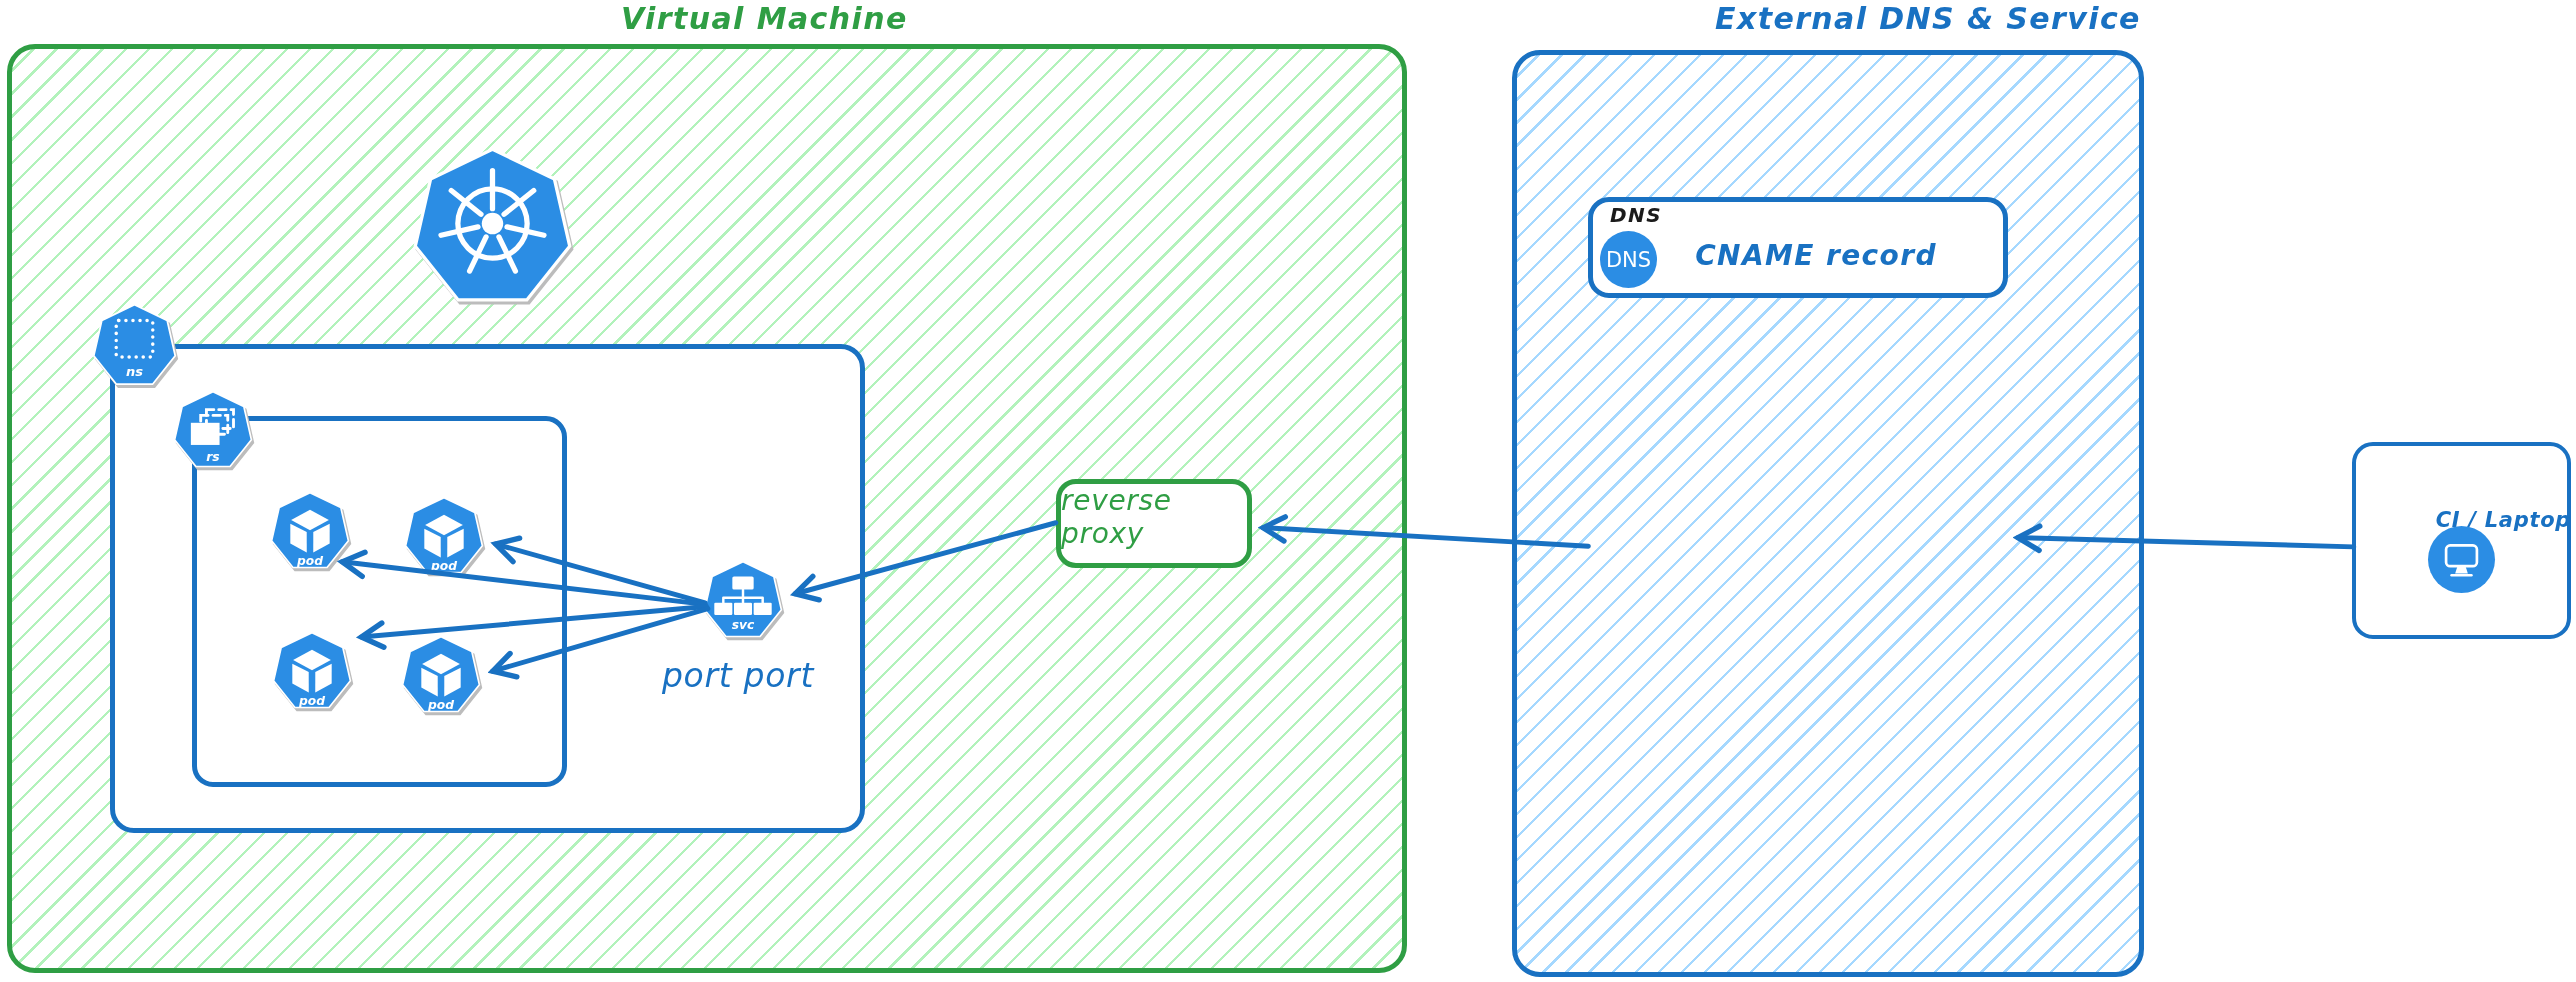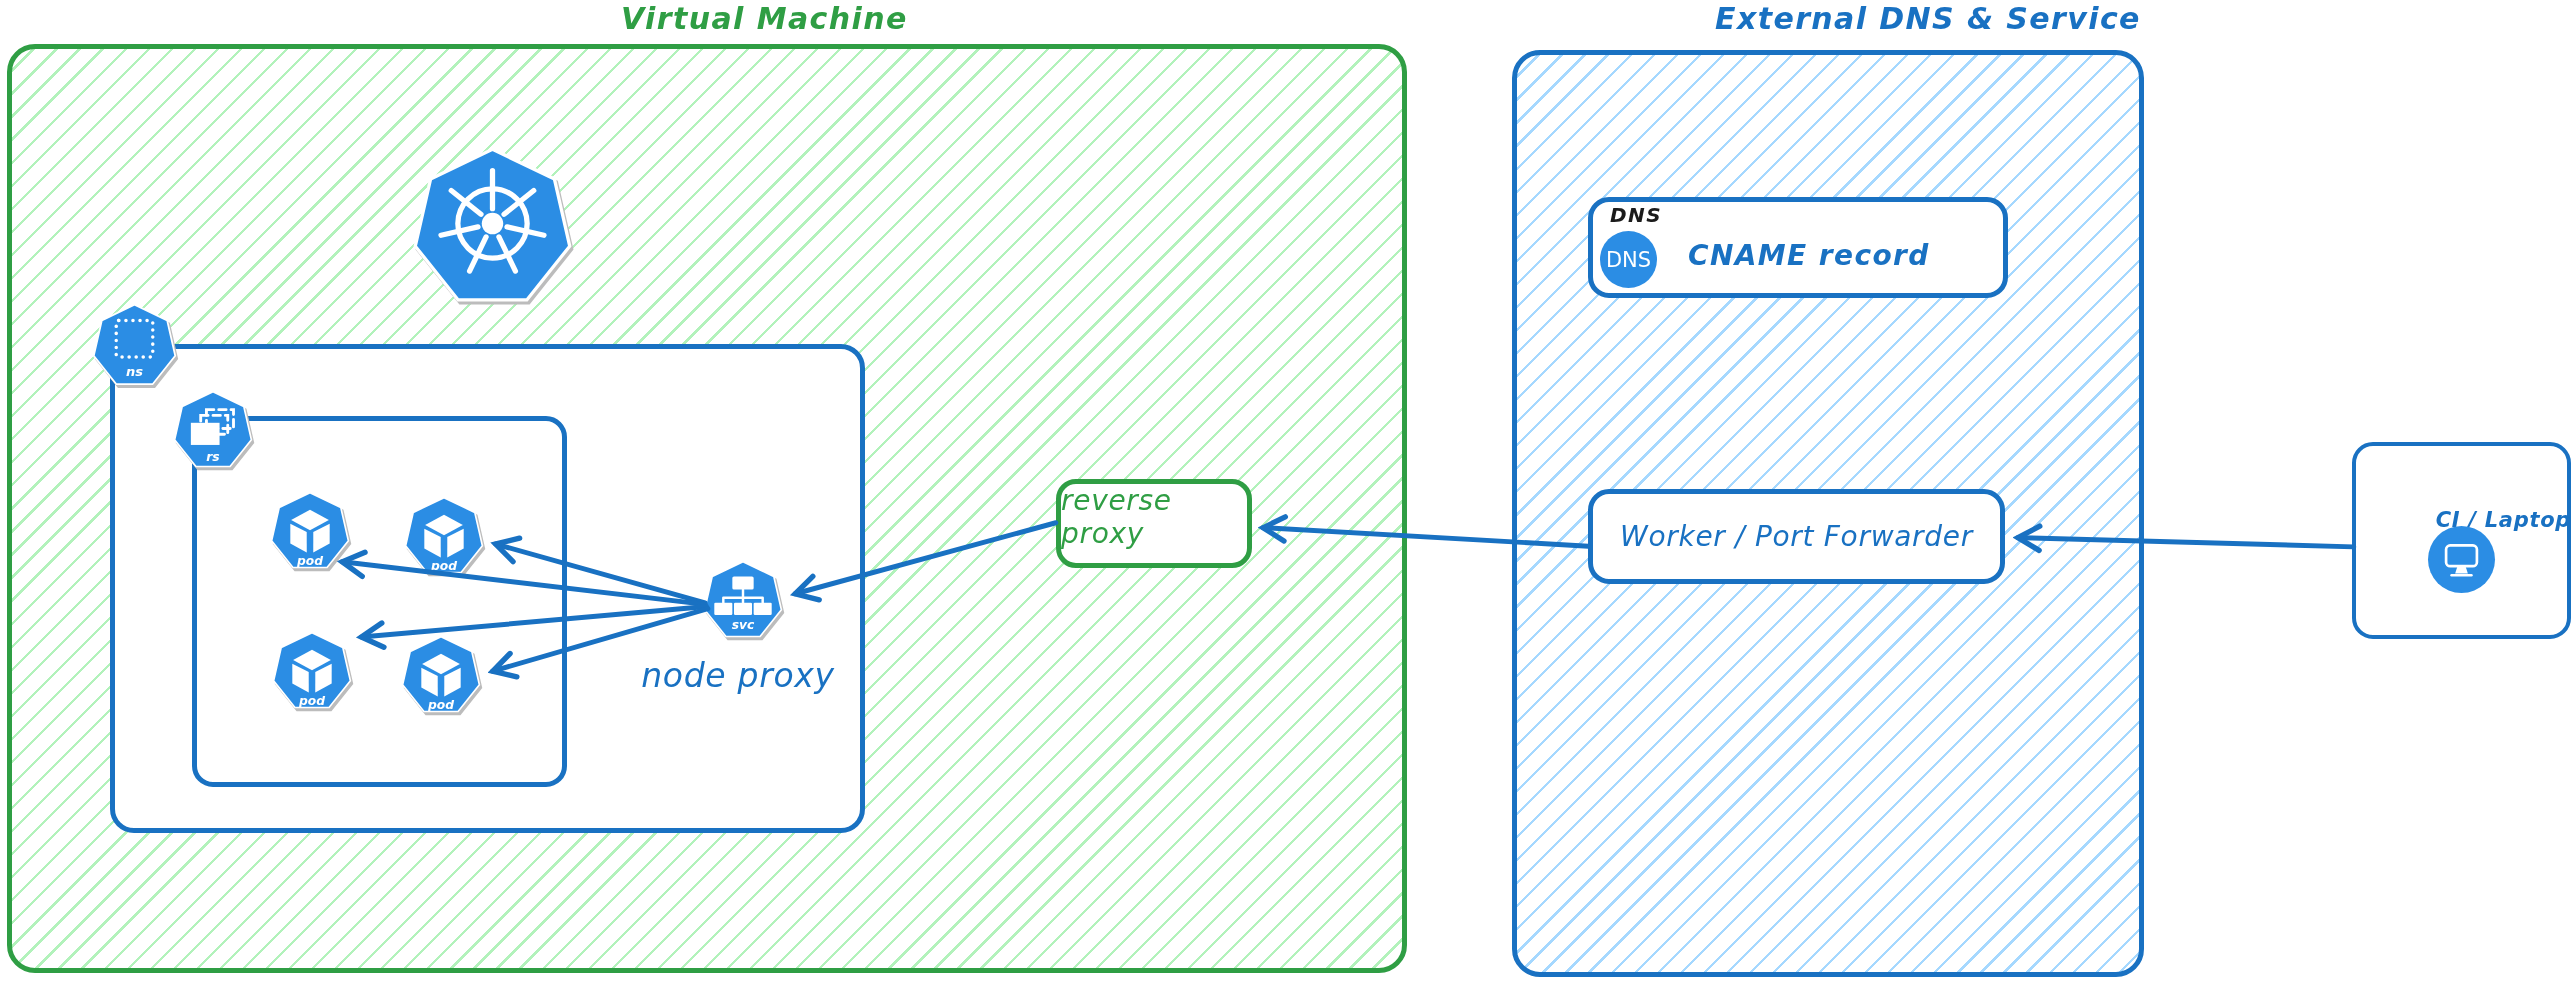--- a/index.html
+++ b/index.html
@@ -52,21 +52,21 @@
     color:var(--blue);font-size:21px;font-weight:600;font-style:italic;letter-spacing:0.7px;
   }
 
   .dns-tag{position:absolute;left:1610px;top:203px;color:var(--ink);font-size:20px;font-weight:700;font-style:italic;letter-spacing:1.4px;}
   .dns-circle{
     position:absolute;left:1600px;top:231px;width:57px;height:57px;border-radius:50%;
     background:var(--icon-blue);color:#fff;display:flex;align-items:center;justify-content:center;
     font-size:21px;font-weight:500;
   }
   .cname-label{
-    position:absolute;left:1688px;top:239px;width:256px;text-align:left;
+    position:absolute;left:1688px;top:239px;width:256px;text-align:center;
     color:var(--blue);font-size:28px;font-weight:600;font-style:italic;letter-spacing:1.4px;
   }
   .nodeport-label{
     position:absolute;left:628px;top:656px;width:220px;text-align:center;
     color:var(--blue);font-size:33px;font-style:italic;letter-spacing:0.7px;
   }
 
   .hepta{position:absolute;filter:drop-shadow(2.8px 3.6px 0 #bcbcbc);}
   .hepta .hep{fill:var(--icon-blue);stroke:#fff;stroke-width:2;}
   .hepta text{
@@ -170,36 +170,33 @@
     <polygon class="hep" points="50,2 87.5,20 96.8,60.7 70.8,93.3 29.2,93.3 3.2,60.7 12.5,20"></polygon>
     <g>
       <rect x="37" y="20" width="26" height="16" rx="2" class="glyph-fill"></rect>
       <path d="M50 36 V46 M26 46 H74 M26 46 V52 M50 46 V52 M74 46 V52" class="glyph-stroke" stroke-width="3"></path>
       <rect x="15" y="52" width="22" height="15" rx="1.5" class="glyph-fill"></rect>
       <rect x="39" y="52" width="22" height="15" rx="1.5" class="glyph-fill"></rect>
       <rect x="63" y="52" width="22" height="15" rx="1.5" class="glyph-fill"></rect>
     </g>
     <text x="50" y="84">svc</text>
   </svg>
-  <div class="nodeport-label">node proxy</div>
+  <div class="nodeport-label">port port</div>
 
   <div class="white-box rp-box">
     <span class="lbl">reverse proxy</span>
   </div>
 
   <div class="white-box dns-box"></div>
   <div class="dns-tag">DNS</div>
   <div class="dns-circle">
     <span>DNS</span>
   </div>
   <div class="cname-label">CNAME record</div>
 
-  <div class="white-box worker-box">
-    <span class="lbl">Worker / Port Forwarder</span>
-  </div>
 
   <div class="white-box ci-box"></div>
   <div class="ci-label">CI / Laptop</div>
   <div class="monitor-circle">
     <svg width="67" height="67" viewBox="0 0 100 100">
       <rect x="27" y="29" width="46" height="31" rx="6" fill="none" stroke="#fff" stroke-width="4"></rect>
       <path d="M44 60 L56 60 L59.5 71 L40.5 71 Z" fill="#fff"></path>
       <line x1="35" y1="73.5" x2="65" y2="73.5" stroke="#fff" stroke-width="3.5" stroke-linecap="round"></line>
     </svg>
   </div>

